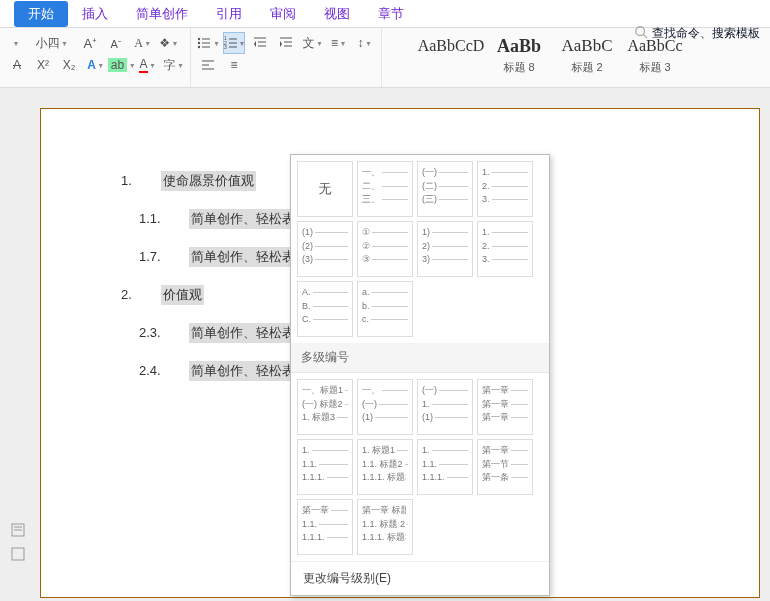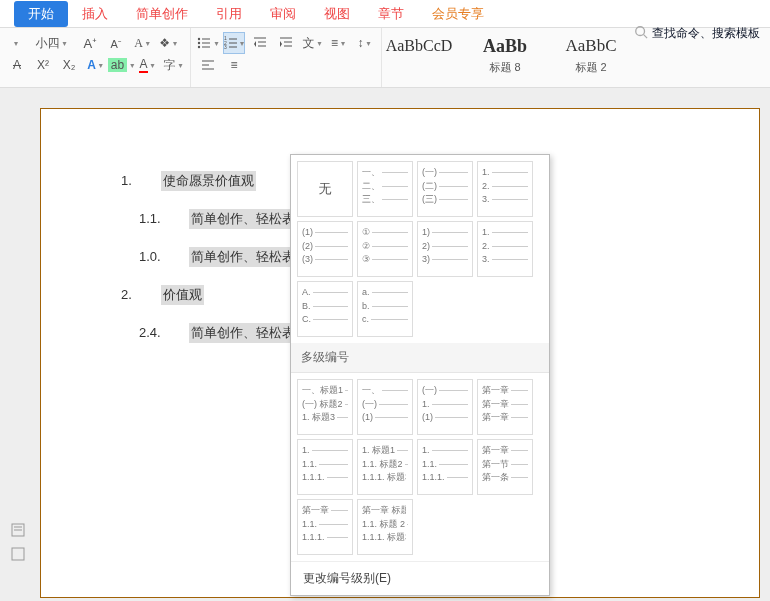--- a/index.html
+++ b/index.html
@@ -1,34 +1,34 @@
 <!DOCTYPE html>
 <html><head>
 <meta charset="utf-8">
 <style>
 * { margin: 0; padding: 0; box-sizing: border-box; }
 body { font-family: "Microsoft YaHei", SimSun, Arial, sans-serif; font-size: 12px; color: #333; background: #fff; width: 770px; height: 601px; overflow: hidden; position: relative; }
 
 .tabs { display: flex; align-items: center; height: 28px; background: #fff; border-bottom: 1px solid #ddd; padding-left: 14px; }
-.tab { padding: 4px 14px; font-size: 13px; color: #ef4444; cursor: pointer; }
+.tab { padding: 4px 14px; font-size: 13px; color: #6d28d9; cursor: pointer; }
 .tab.active { background: #2a7de1; color: #fff; border-radius: 3px; }
 .search-box { margin-left: auto; margin-right: 10px; display: flex; color: #0f172a; margin-top: 40px; }
 .search-box svg { margin-right: 4px; }
 
 .toolbar { display: flex; height: 60px; background: #fafafa; border-bottom: 1px solid #ddd; }
 .sect { display: flex; flex-direction: column; padding: 4px 6px; border-right: 1px solid #e5e5e5; justify-content: flex-start; }
 .row { display: flex; align-items: center; gap: 4px; }
 .row > * { height: 22px; display: flex; align-items: center; justify-content: center; }
 .sel { border: 1px solid transparent; padding: 0 4px; min-width: 48px; color: #555; font-size: 12px; }
 .dd::after { content: "▾"; font-size: 8px; color: #888; margin-left: 3px; }
 .ibtn { width: 22px; color: #555; }
 .ibtn svg { display: block; }
 .active-btn { background: #d6e7f7; border: 1px solid #9cc2e8; }
 
-.styles { display: flex; padding: 4px; gap: 20px; }
+.styles { display: flex; padding: 4px; gap: 2px; margin-left: 32px; }
 .stybox { width: 66px; text-align: center; font-size: 11px; color: #555; }
 .stybox .prev { font-size: 16px; font-family: SimSun; color: #333; height: 28px; display: flex; align-items: center; justify-content: center; }
 .stybox.big .prev { font-weight: bold; font-size: 18px; font-family: Liberation Serif, serif; }
 .stybox.big2 .prev { font-size: 17px; }
 
 .doc-area { position: relative; height: 514px; background: #eee; }
 .page { position: absolute; left: 40px; top: 20px; width: 720px; height: 490px; background: #fff; border: 1px solid #a16207; padding: 60px 60px; }
 .outline { display: inline-block; background: #ddd; padding: 1px 2px; margin: 2px 0; }
 .li { margin-bottom: 14px; font-size: 13px; }
 .num { display: inline-block; width: 40px; }
@@ -52,21 +52,20 @@
 <body>
 
 <div class="tabs">
   <div class="tab active">开始</div>
   <div class="tab">插入</div>
   <div class="tab">简单创作</div>
   <div class="tab">引用</div>
   <div class="tab">审阅</div>
   <div class="tab">视图</div>
   <div class="tab">章节</div>
-  <div class="tab" style="color:#e67e22">会员专享</div>
   <div class="search-box">
     <svg width="14" height="14" viewBox="0 0 16 16">
         <circle cx="7" cy="7" r="5" fill="none" stroke="#aaa" stroke-width="1.5"></circle>
         <line x1="11" y1="11" x2="15" y2="15" stroke="#aaa" stroke-width="1.5"></line>
       </svg>
     <span>查找命令、搜索模板</span>
   </div>
 </div>
 
 <div class="toolbar">
@@ -176,41 +175,46 @@
     <div class="stybox">
         <div class="prev">AaBbCcD</div>
       </div>
     <div class="stybox big">
         <div class="prev">AaBb</div>
         <div>标题 8</div>
       </div>
     <div class="stybox big2">
         <div class="prev">AaBbC</div>
         <div>标题 2</div>
+      </div>
+    <div class="stybox">
+        <div class="prev">AaBbCc</div>
+        <div>标题 3</div>
       </div>
   </div>
 </div>
 
 <div class="doc-area">
   <div class="left-icons">
     <div><svg width="16" height="16">
           <rect x="2" y="2" width="12" height="12" fill="none" stroke="#999"></rect>
           <line x1="4" y1="5" x2="12" y2="5" stroke="#999"></line>
           <line x1="4" y1="8" x2="12" y2="8" stroke="#999"></line>
         </svg></div>
     <div><svg width="16" height="16">
           <rect x="2" y="2" width="12" height="12" fill="none" stroke="#999"></rect>
         </svg></div>
   </div>
   <div class="page">
     <div id="doc-content">
         <div class="li lvl1"><span class="num">1.</span><span class="outline">使命愿景价值观</span></div>
         <div class="li sub"><span class="num">1.1.</span><span class="outline">简单创作、轻松表</span></div>
-        <div class="li sub"><span class="num">1.0.</span><span class="outline">简单创作、轻松表</span></div>
+        <div class="li sub"><span class="num">1.7.</span><span class="outline">简单创作、轻松表</span></div>
         <div class="li lvl1"><span class="num">2.</span><span class="outline">价值观</span></div>
+        <div class="li sub"><span class="num">2.3.</span><span class="outline">简单创作、轻松表</span></div>
         <div class="li sub"><span class="num">2.4.</span><span class="outline">简单创作、轻松表</span></div>
       </div>
   </div>
 
   <div class="dropdown">
     <div class="grid" id="grid1">
         <div class="thumb none">无</div>
         <div class="thumb">
           <div class="tline">
             <span>一、</span>

